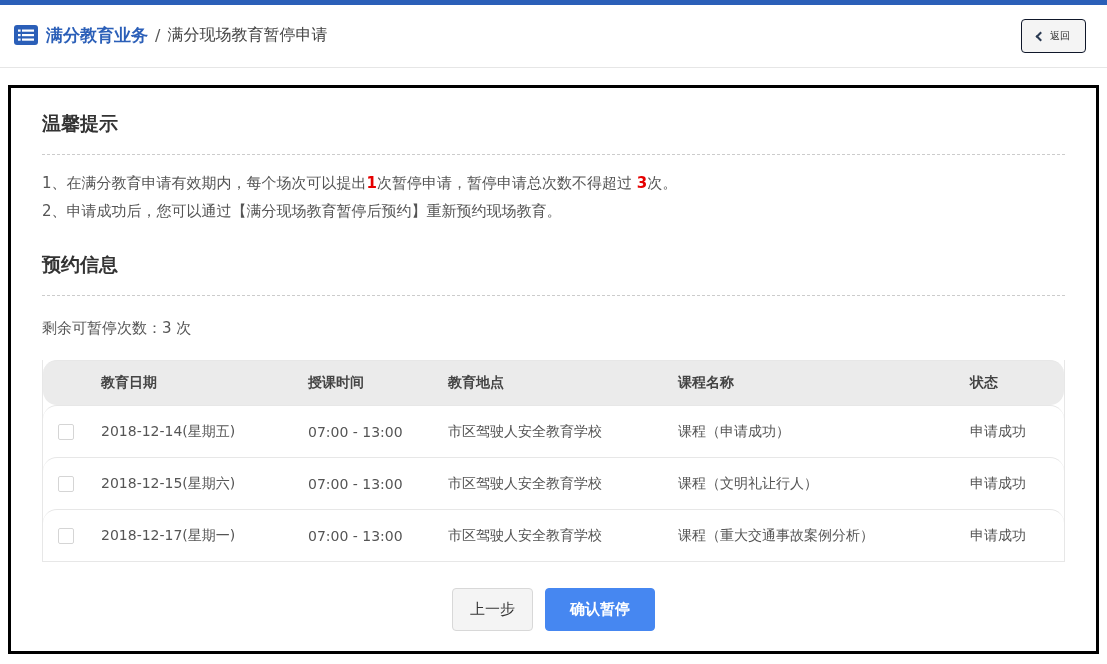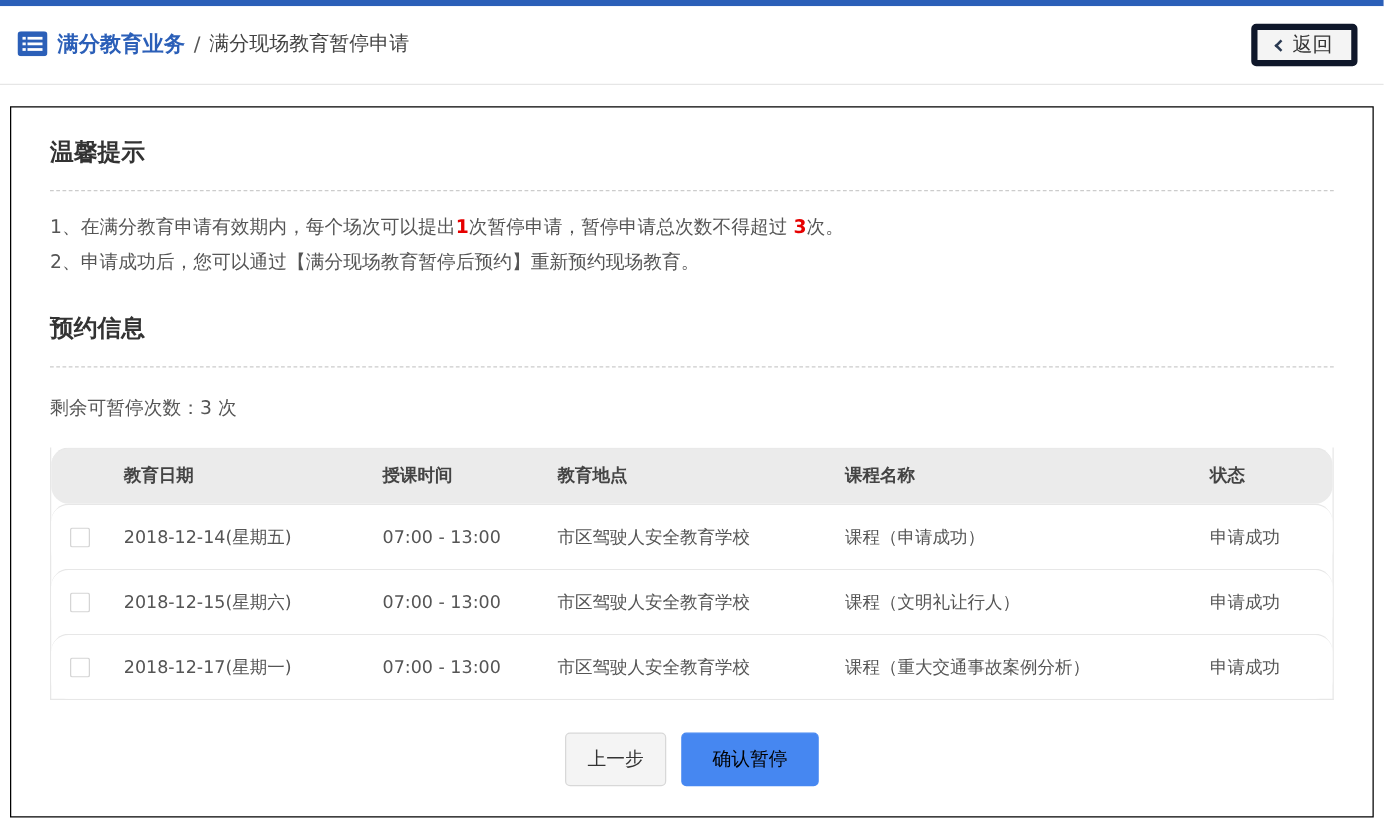--- a/index.html
+++ b/index.html
@@ -28,34 +28,34 @@
   .header .crumb-icon { display: inline-flex; margin-right: 8px; }
   .crumb-parent {
     color: var(--brand-blue); font-size: 17px; font-weight: bold;
     text-decoration: none; cursor: pointer;
   }
   .crumb-sep { color: #555; font-size: 16px; margin: 0 7px; }
   .crumb-current { color: #444; font-size: 16px; }
   .back-btn {
     position: absolute; right: 21px; top: 50%; transform: translateY(-50%);
     height: 34px; padding: 0 15px;
-    background: #f4f4f4; border: 5px solid #0f172a; border-radius: 4px;
-    font-size: 16px; color: #333; cursor: pointer;
+    background: #f4f4f4; border: 1px solid #0f172a; border-radius: 4px;
+    font-size: 10px; color: #333; cursor: pointer;
     display: inline-flex; align-items: center; gap: 6px;
     font-family: inherit;
   }
   .chevron-left {
     width: 7px; height: 7px;
     border-left: 2px solid #2b3a52; border-bottom: 2px solid #2b3a52;
     transform: rotate(45deg); display: inline-block; margin-top: 1px;
   }
   .card {
     margin: 17px 8px 0;
     height: 569px;
-    border: 1px solid #000000;
+    border: 3px solid #000000;
     background: #fff;
     padding: 0 31px;
   }
   .section-title {
     margin: 0;
     padding: 23px 0 17px;
     border-bottom: 1px dashed #ccc;
     font-size: 19px; font-weight: bold; color: #333;
   }
   .tips-list { margin-top: 14px; font-size: 15px; color: #555; }
@@ -87,21 +87,21 @@
   .actions { margin-top: 26px; display: flex; justify-content: center; gap: 12px; }
   .btn {
     height: 43px; border-radius: 4px; font-size: 15px; cursor: pointer;
     font-family: inherit;
   }
   .btn-prev {
     width: 81px; background: #f4f4f4; border: 1px solid #d8d8d8; color: #333;
   }
   .btn-confirm {
     width: 110px; background: var(--button-blue); border: 1px solid var(--button-blue);
-    color: #000000; font-weight: normal;
+    color: #ffffff; font-weight: bold;
   }
 </style>
 </head>
 <body>
 
 <div class="top-accent"></div>
 
 <div class="header">
   <span class="crumb-icon">
     <svg width="24" height="20" viewBox="0 0 24 20" aria-hidden="true">

